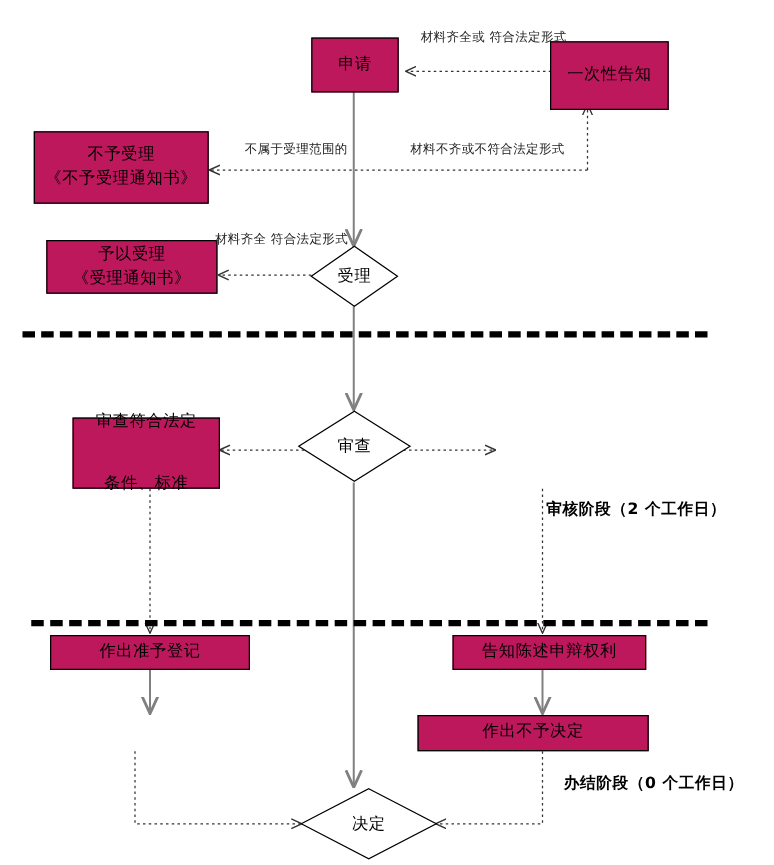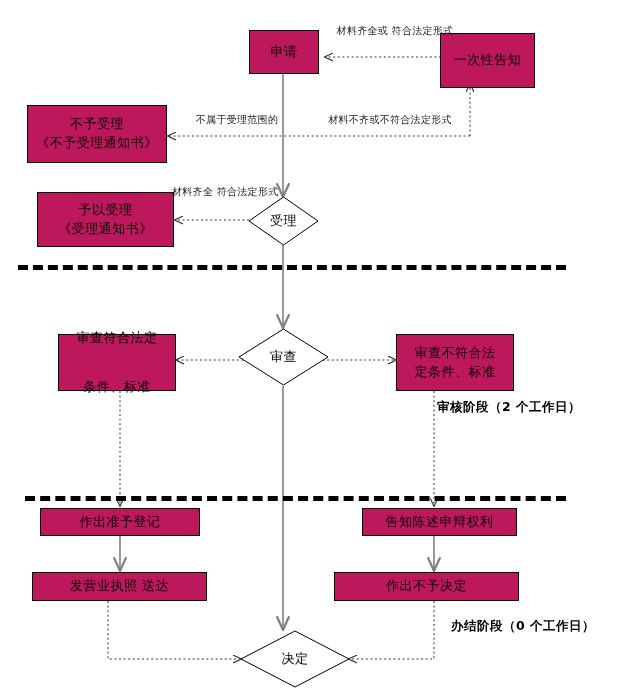--- a/index.html
+++ b/index.html
@@ -146,21 +146,21 @@
 
   <div class="node" style="left:440px; top:33px; width:95px; height:55px;">
     <span class="ln">一次性告知</span>
   </div>
 
   <div class="node" style="left:27px; top:105px; width:140px; height:58px;">
     <span class="ln">不予受理</span>
     <span class="ln">《不予受理通知书》</span>
   </div>
 
-  <div class="node" style="left:37px; top:192px; width:137px; height:55px;">
+  <div class="node" style="left:37px; top:192px; width:137px; height:43px;">
     <span class="ln">予以受理</span>
     <span class="ln">《受理通知书》</span>
   </div>
 
   <div class="diamond-wrap" style="left:248px; top:196px; width:71px; height:50px;">
     <svg width="71" height="50" viewBox="0 0 71 50">
       <polygon points="35.5,1 70,25 35.5,49 1,25" fill="#ffffff" stroke="#000000" stroke-width="1"></polygon>
     </svg>
     <div class="diamond-label">受理</div>
   </div>
@@ -170,32 +170,25 @@
       <polygon points="45.5,1 90,29 45.5,57 1,29" fill="#ffffff" stroke="#000000" stroke-width="1"></polygon>
     </svg>
     <div class="diamond-label">审查</div>
   </div>
 
   <div class="node" style="left:58px; top:334px; width:118px; height:57px;gap:30px;">
     <span class="ln">审查符合法定</span>
     <span class="ln">条件、标准</span>
   </div>
 
-  <div class="node" style="left:396px; top:334px; width:118px; height:57px;">
-    <span class="ln">审查不符合法</span>
-    <span class="ln">定条件、标准</span>
-  </div>
 
   <div class="node" style="left:40px; top:508px; width:160px; height:28px;">
     <span class="ln">作出准予登记</span>
   </div>
 
-  <div class="node" style="left:32px; top:572px; width:175px; height:29px;">
-    <span class="ln">发营业执照  送达</span>
-  </div>
 
   <div class="node" style="left:362px; top:508px; width:155px; height:28px;">
     <span class="ln">告知陈述申辩权利</span>
   </div>
 
   <div class="node" style="left:334px; top:572px; width:185px; height:29px;">
     <span class="ln">作出不予决定</span>
   </div>
 
   <div class="diamond-wrap" style="left:240px; top:630px; width:110px; height:58px;">

